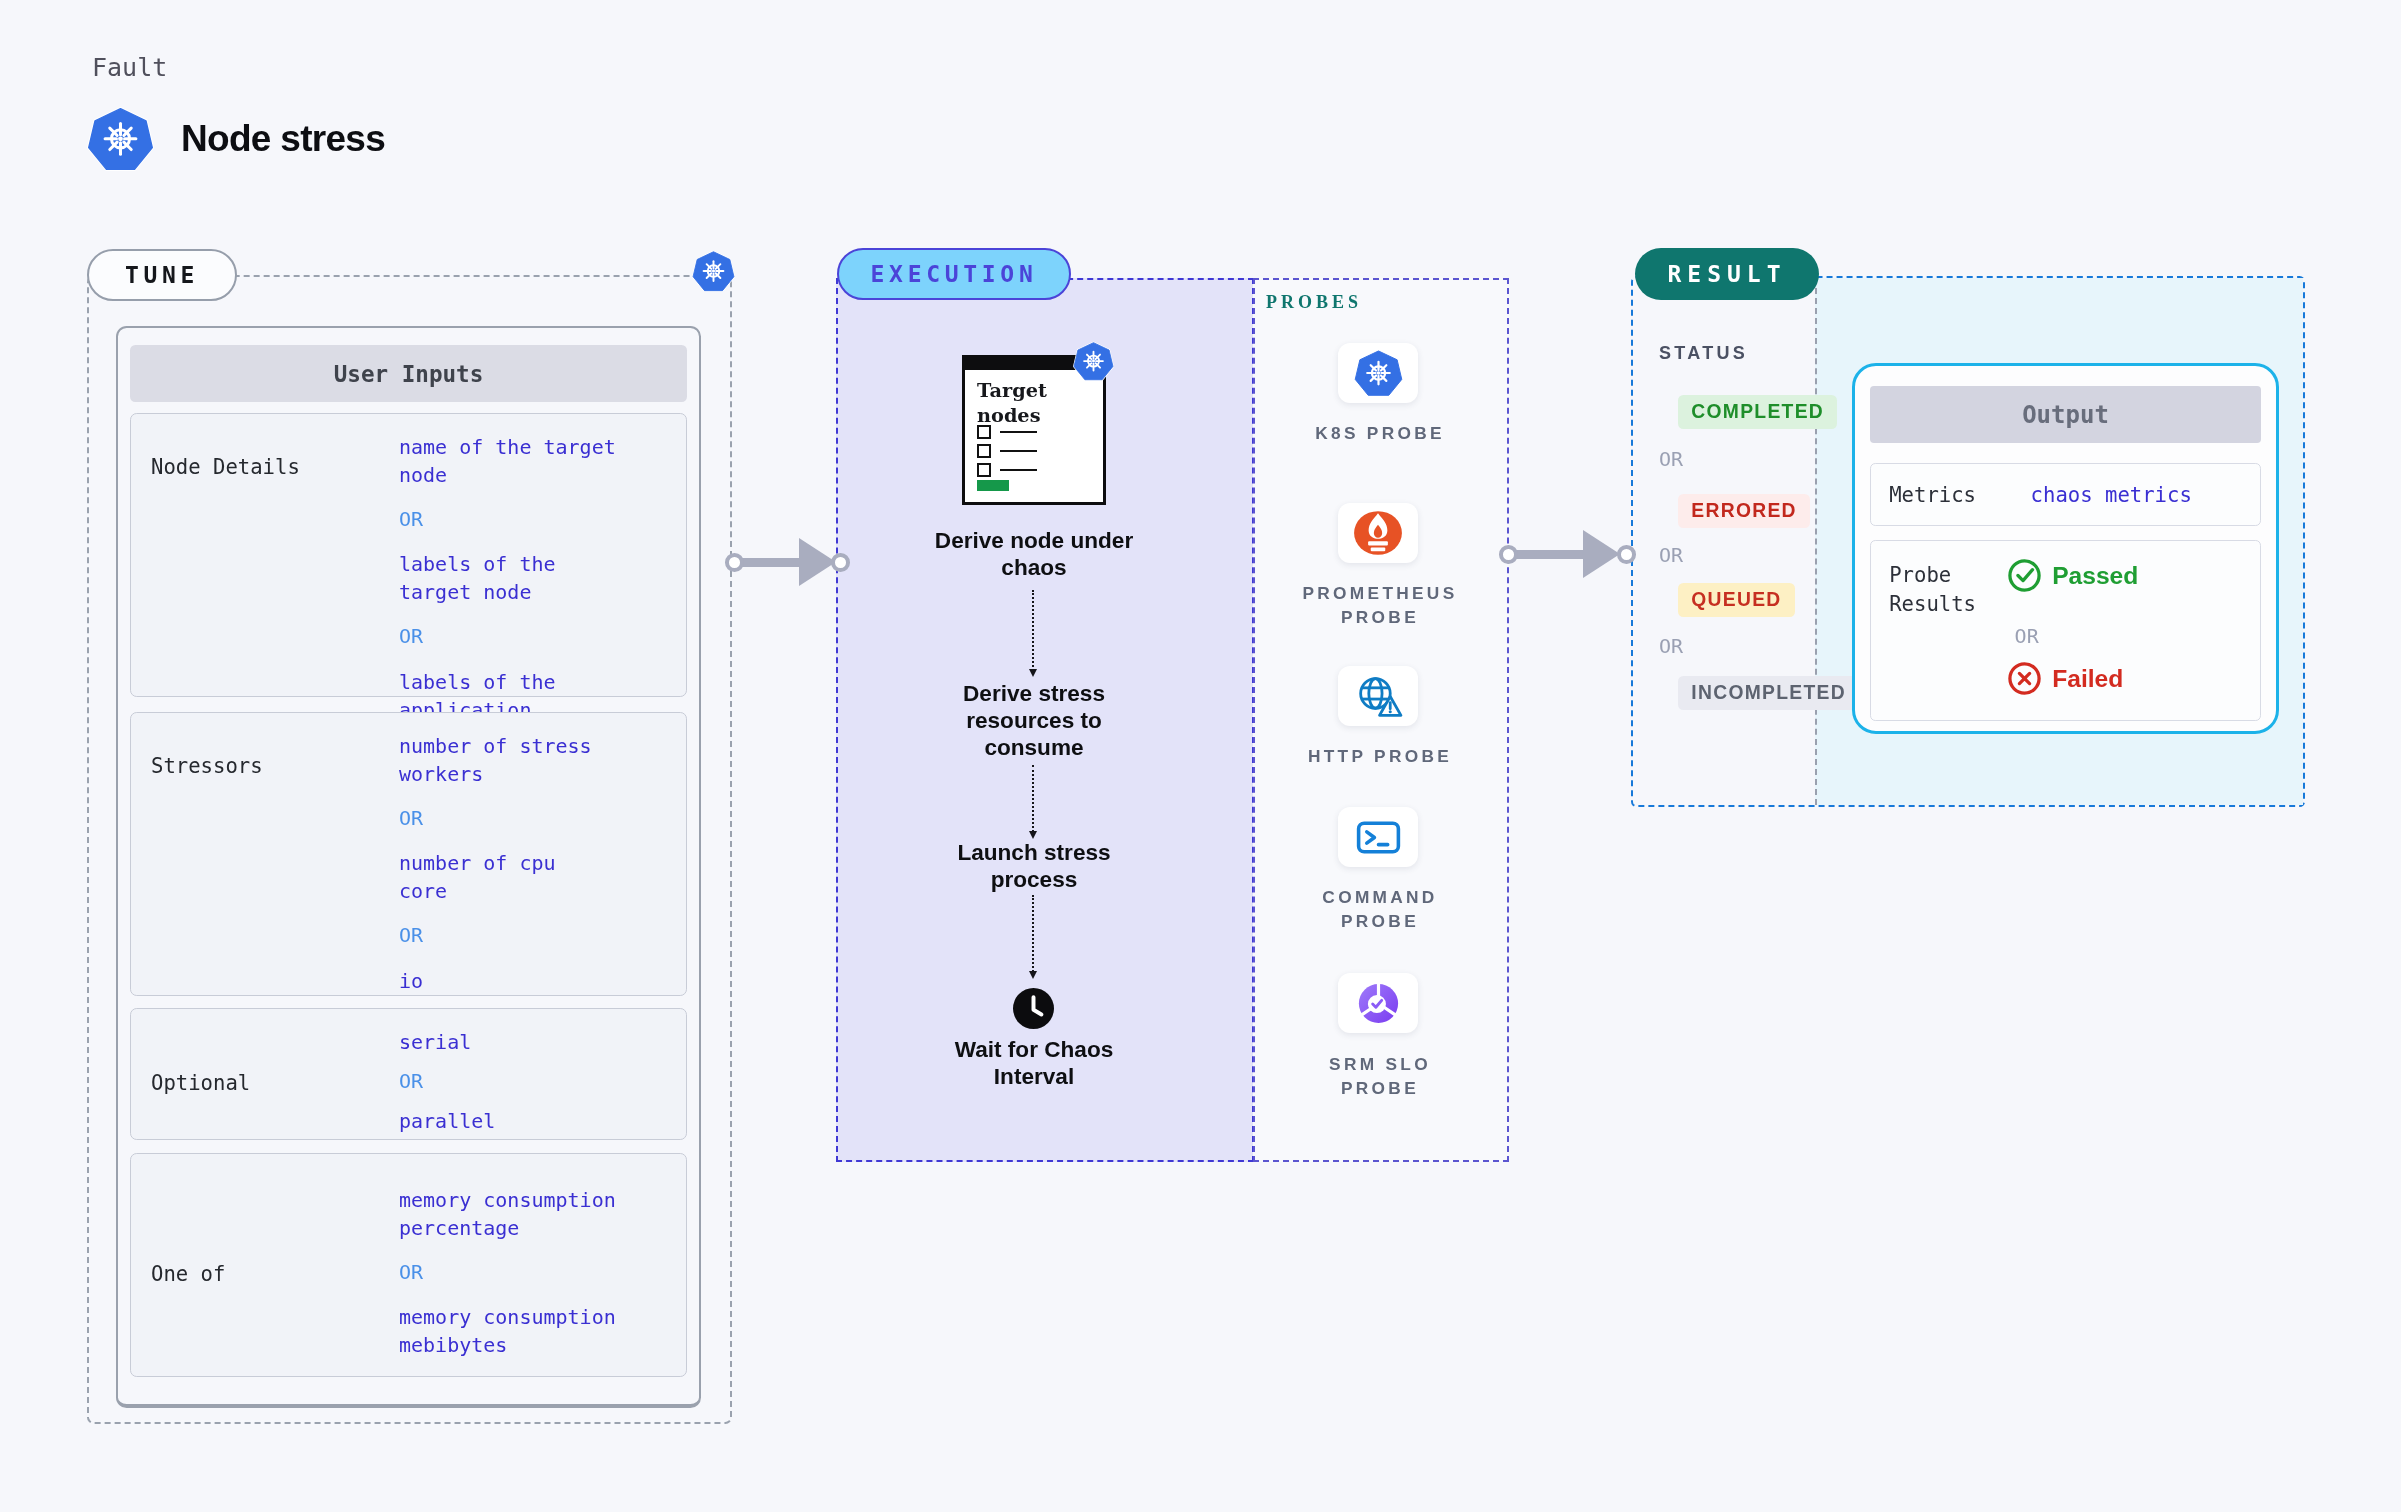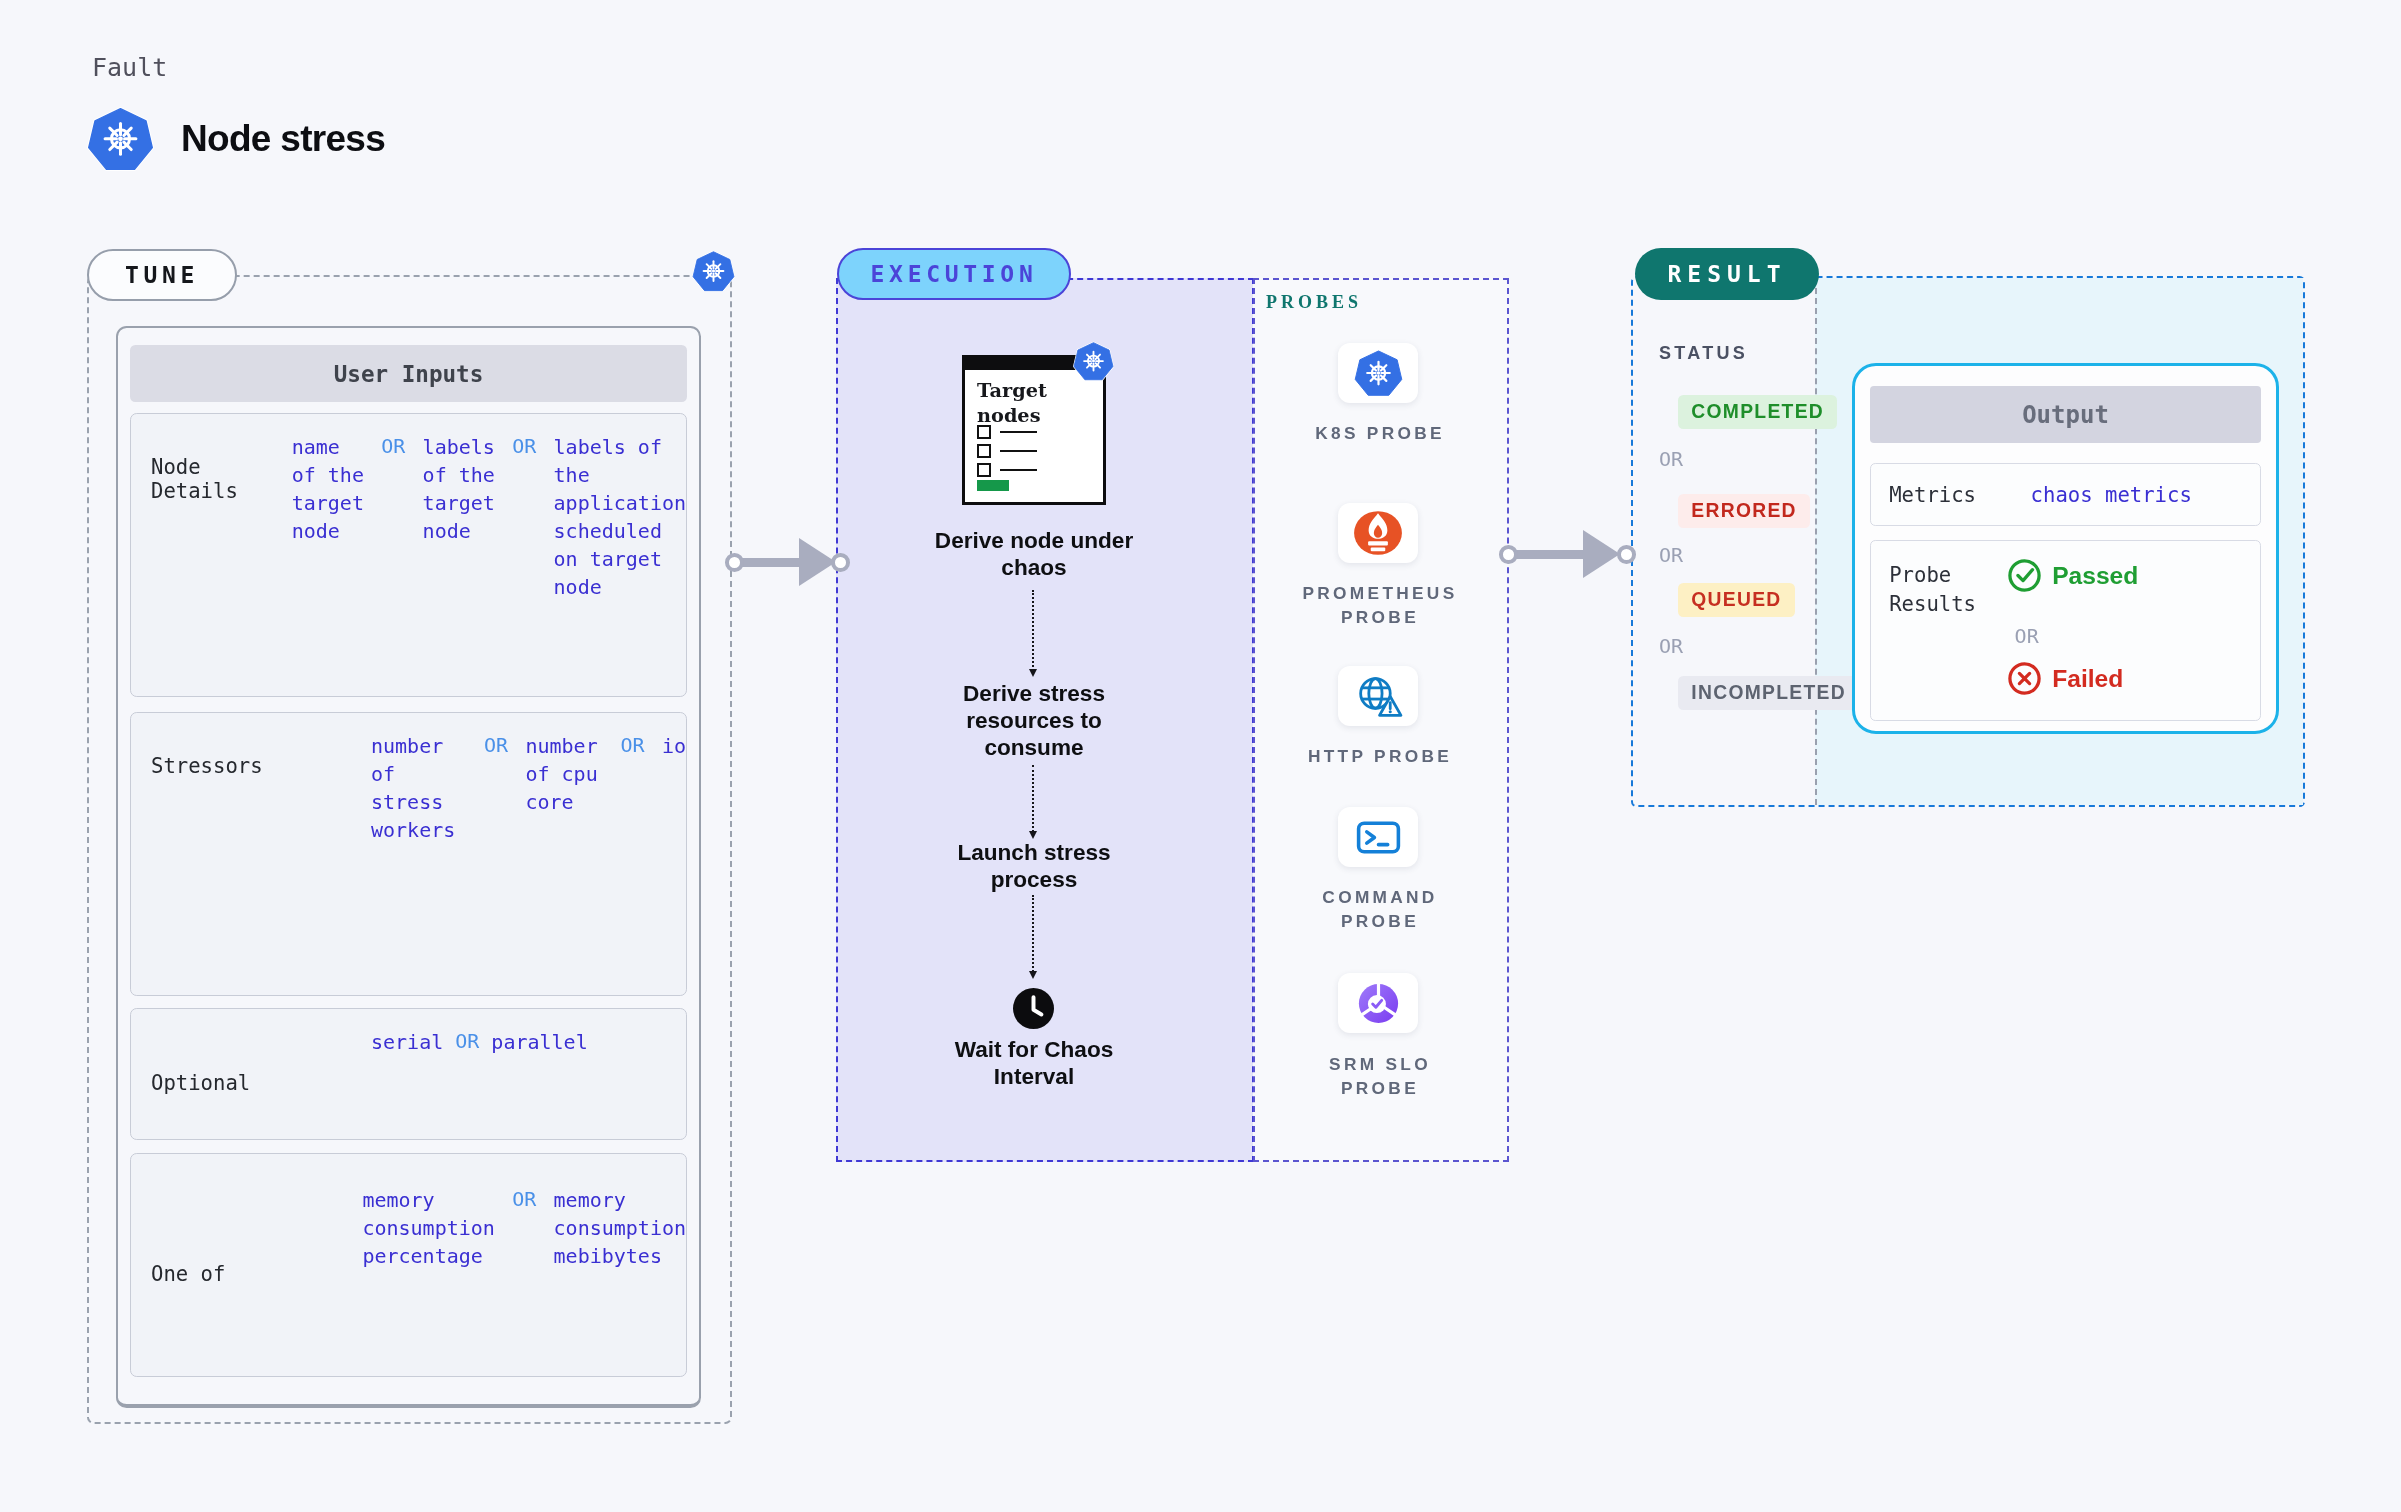--- a/index.html
+++ b/index.html
@@ -42,21 +42,21 @@
   
   .ui-panel { left:116px; top:326px; width:585px; height:1082px;
     border:2.7px solid #9aa1ad; border-radius:10.6px; border-bottom-width:4.7px; z-index:2; }
   .ui-header { left:130px; top:345px; width:557px; height:57px; background:#dbdce5;
     border-radius:5.3px; display:flex; align-items:center; justify-content:center;
     font-size:22.6px; font-weight:600; color:#3f434c; z-index:3; }
   .ui-row { width:557px; left:130px; background:#f1f3f8; border:1.3px solid #c8ccd7;
     border-radius:6.7px; display:flex; z-index:3; padding:18.6px 0 0 20px; }
   .ui-row .rlabel { width:220px; font-size:20.6px; color:#25282e; padding-top:22.6px; }
   .ui-row.vcenter .rlabel { padding-top:0; align-self:center; }
-  .ui-row .rvalues { flex:1; display:flex; gap:17.3px; }
+  .ui-row .rvalues { flex:1; display:flex; flex-direction:column; gap:17.3px;margin-left:28px; }
   .val { font-size:20px; line-height:28px; color:#3a2fd2; }
   .or-blue { font-size:20px; line-height:27px; color:#4a90e8; }
 
   
   .flow-line { height:9.3px; background:#a9adbf; }
   .flow-head { width:0; height:0; border-top:24.6px solid transparent;
     border-bottom:24.6px solid transparent; border-left:37px solid #a9adbf; }
   .flow-dot { width:18.6px; height:18.6px; border-radius:50%; background:#fff;
     border:4.7px solid #a9adbf; z-index:4; }
 

